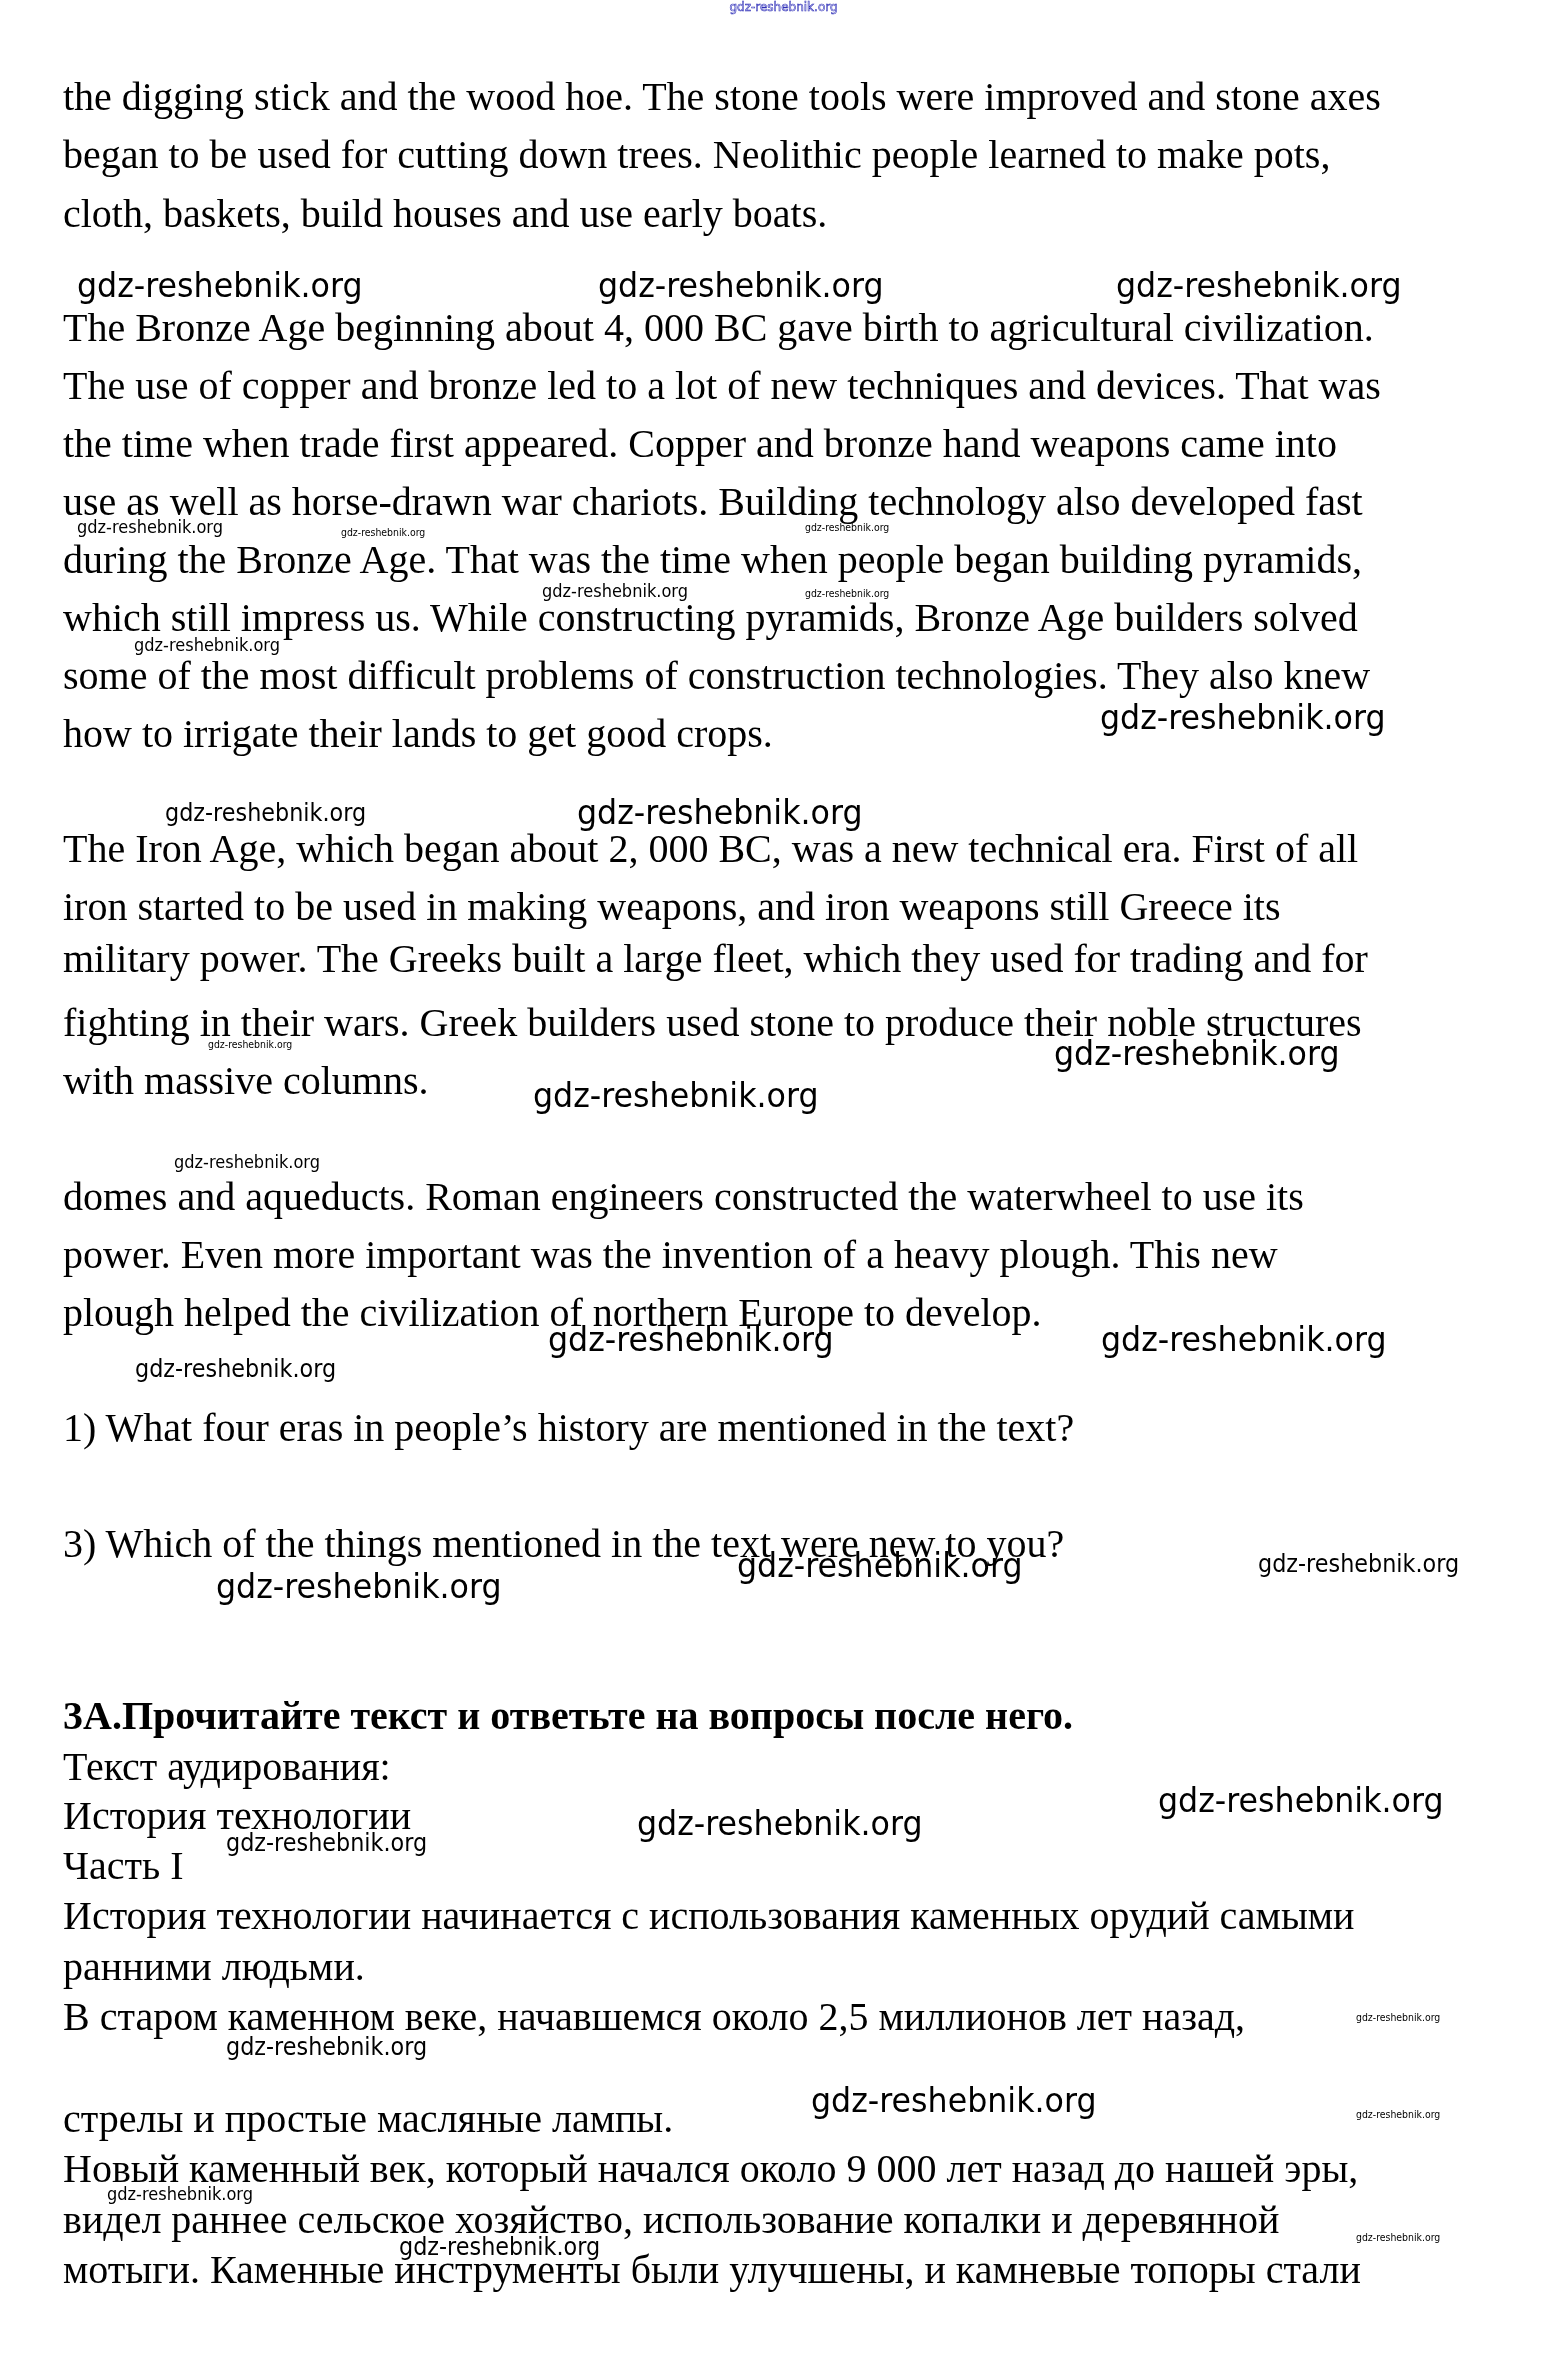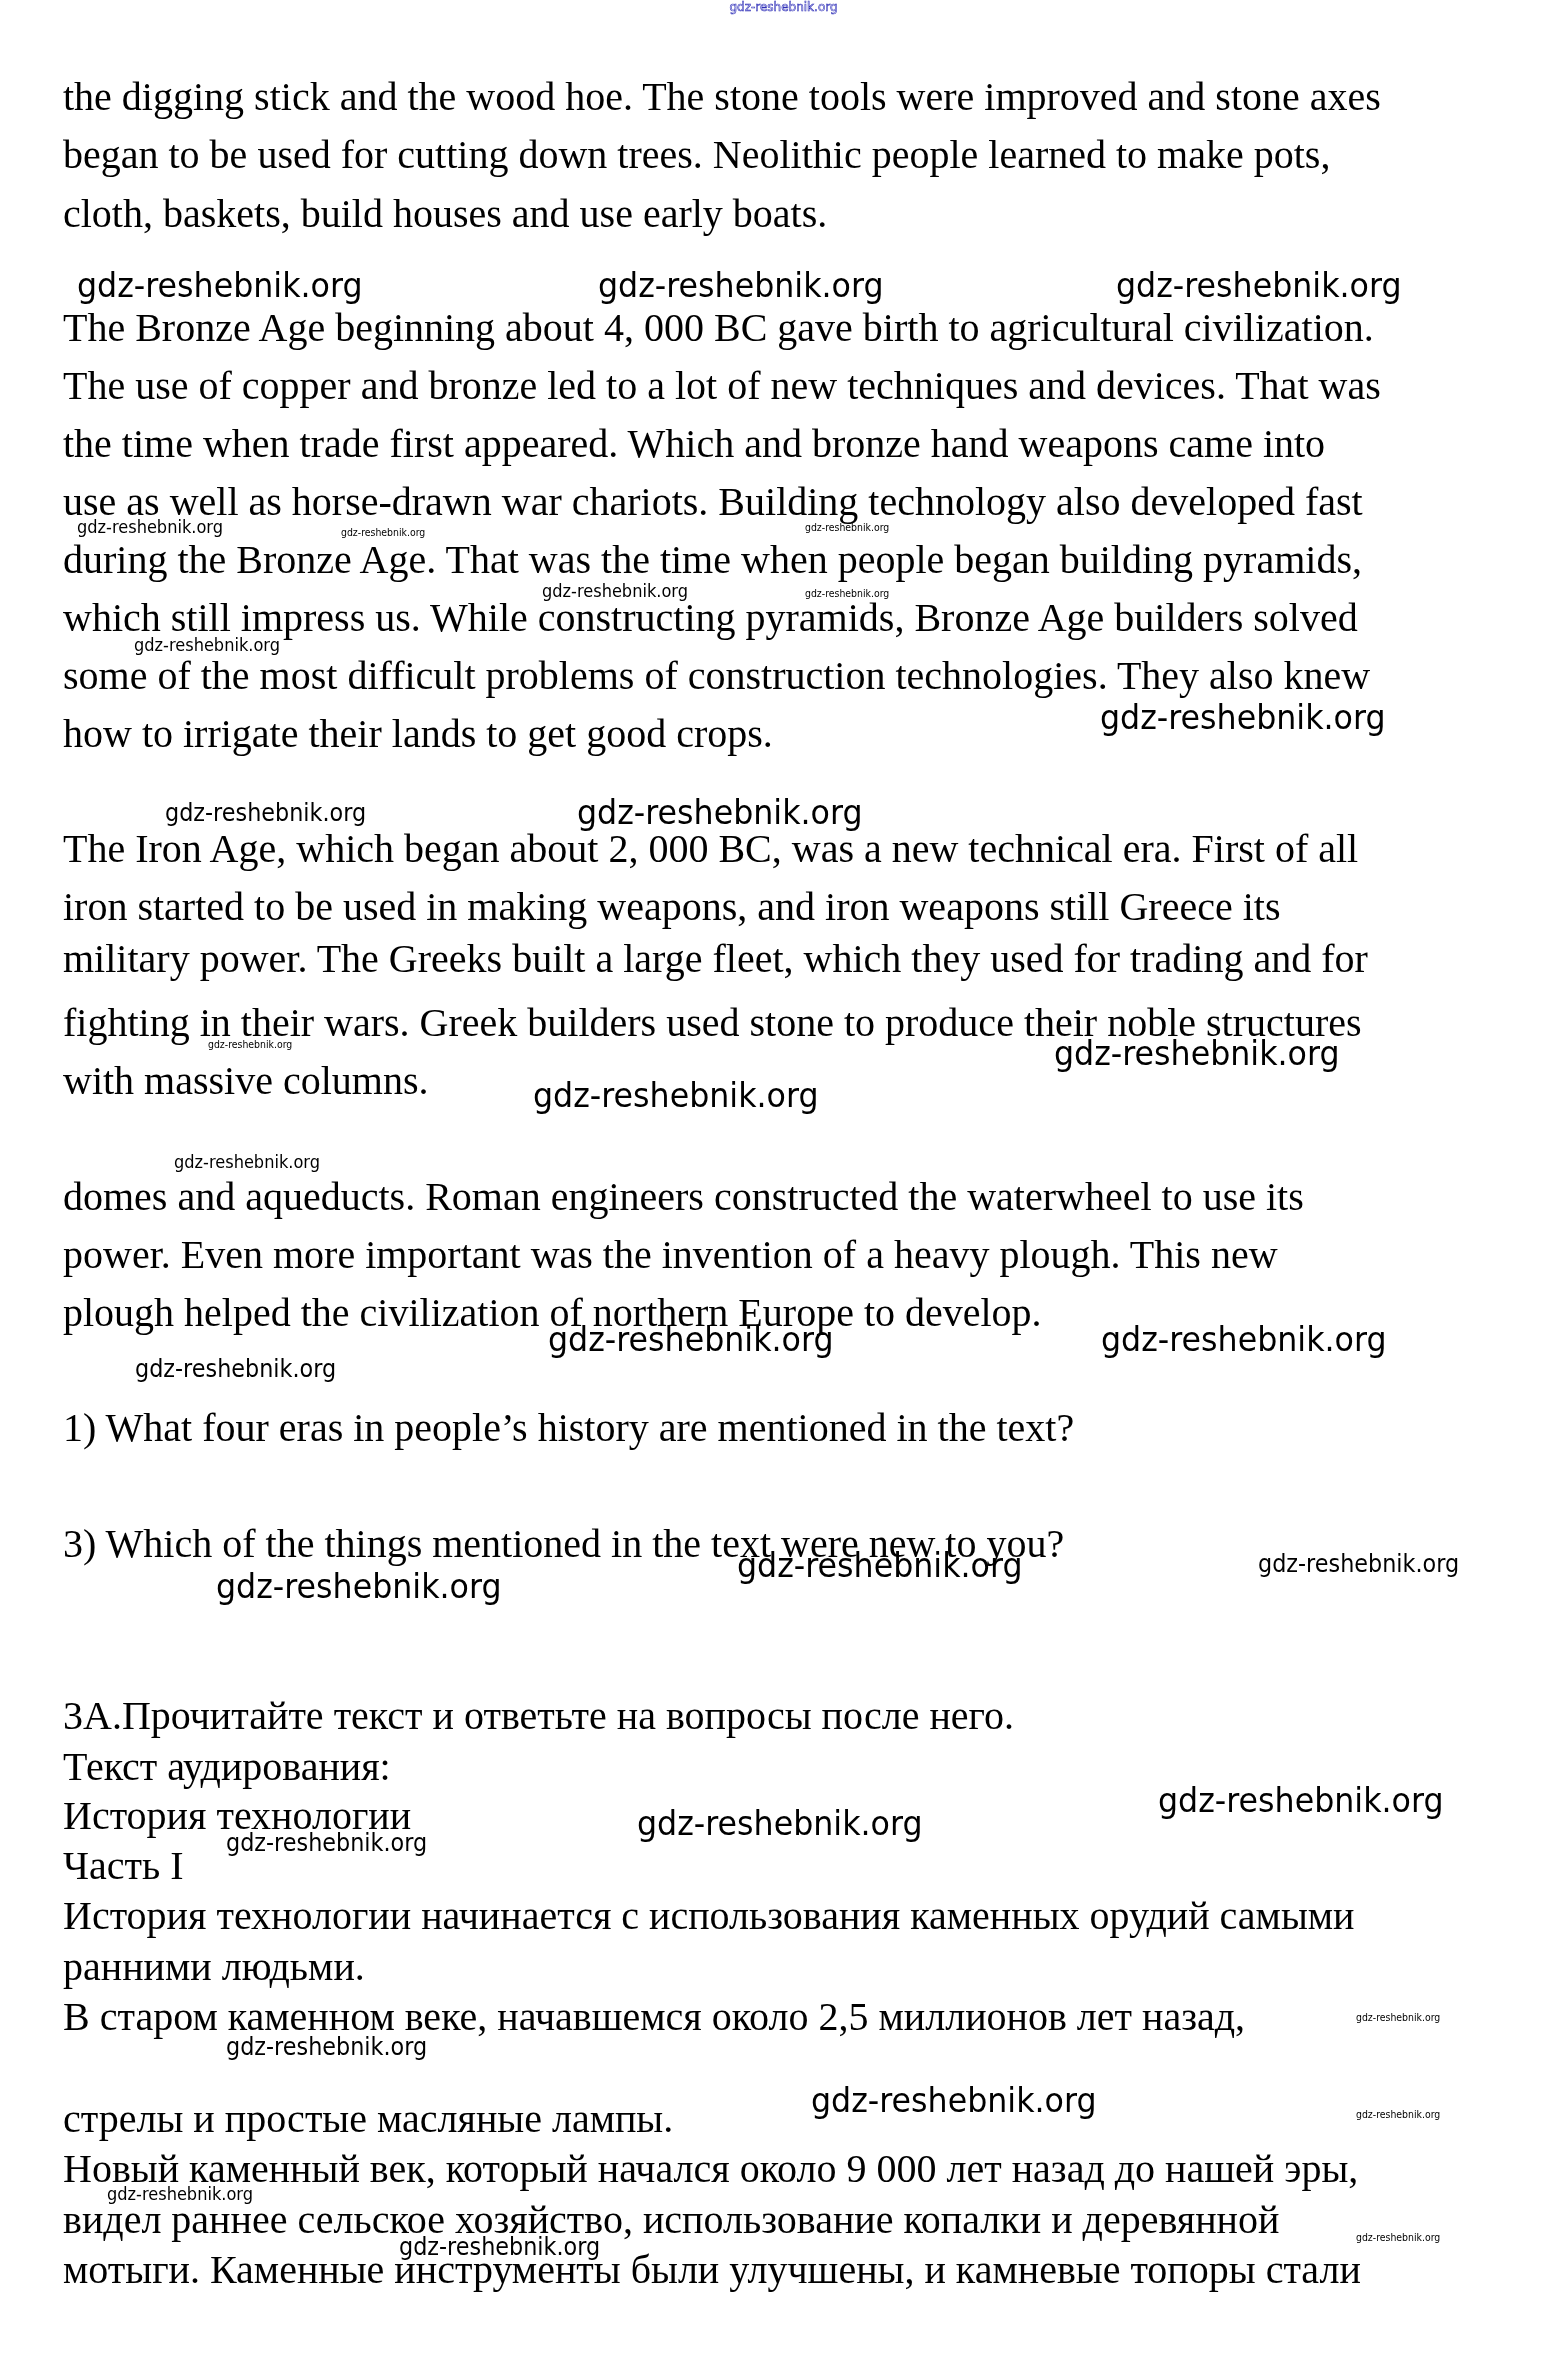--- a/index.html
+++ b/index.html
@@ -8,21 +8,21 @@
     .header-wm {
       position: absolute; top: 0; left: 0; width: 1567px; text-align: center;
       font-family: "DejaVu Sans", sans-serif; font-size: 12px; line-height: 15px;
       color: #ffffff; -webkit-text-stroke: 0.6px #2d2db8;
     }
     .line {
       position: absolute; left: 63px; white-space: nowrap;
       font-family: "Liberation Serif", serif; font-size: 40px; line-height: 45px;
       color: #000; transform-origin: 0 0;
     }
-    .line.bold { font-weight: normal; }
+    .line.bold { font-weight: bold; }
     .wm {
       position: absolute; white-space: nowrap;
       font-family: "DejaVu Sans", sans-serif; color: #000; line-height: 1;
       transform-origin: 0 0;
     }
     .wm.l { font-size: 33px; transform: scaleX(0.96); }
     .wm.m { font-size: 24px; transform: scaleX(0.93); }
     .wm.s { font-size: 18px; transform: scaleX(0.9); }
     .wm.xs { font-size: 10.4px; transform: scaleX(0.9); }
   </style>
@@ -32,21 +32,21 @@
 <div class="page">
 
   <div class="header-wm">gdz-reshebnik.org</div>
 
   <div class="line" style="top:74px">the digging stick and the wood hoe. The stone tools were improved and stone axes</div>
   <div class="line" style="top:132px">began to be used for cutting down trees. Neolithic people learned to make pots,</div>
   <div class="line" style="top:191px">cloth, baskets, build houses and use early boats.</div>
 
   <div class="line" style="top:305px">The Bronze Age beginning about 4, 000 BC gave birth to agricultural civilization.</div>
   <div class="line" style="top:363px">The use of copper and bronze led to a lot of new techniques and devices. That was</div>
-  <div class="line" style="top:421px">the time when trade first appeared. Which and bronze hand weapons came into</div>
+  <div class="line" style="top:421px">the time when trade first appeared. Copper and bronze hand weapons came into</div>
   <div class="line" style="top:479px">use as well as horse-drawn war chariots. Building technology also developed fast</div>
   <div class="line" style="top:537px">during the Bronze Age. That was the time when people began building pyramids,</div>
   <div class="line" style="top:595px">which still impress us. While constructing pyramids, Bronze Age builders solved</div>
   <div class="line" style="top:653px">some of the most difficult problems of construction technologies. They also knew</div>
   <div class="line" style="top:711px">how to irrigate their lands to get good crops.</div>
 
   <div class="line" style="top:826px">The Iron Age, which began about 2, 000 BC, was a new technical era. First of all</div>
   <div class="line" style="top:884px">iron started to be used in making weapons, and iron weapons still Greece its</div>
   <div class="line" style="top:936px">military power. The Greeks built a large fleet, which they used for trading and for</div>
   <div class="line" style="top:1000px">fighting in their wars. Greek builders used stone to produce their noble structures</div>

